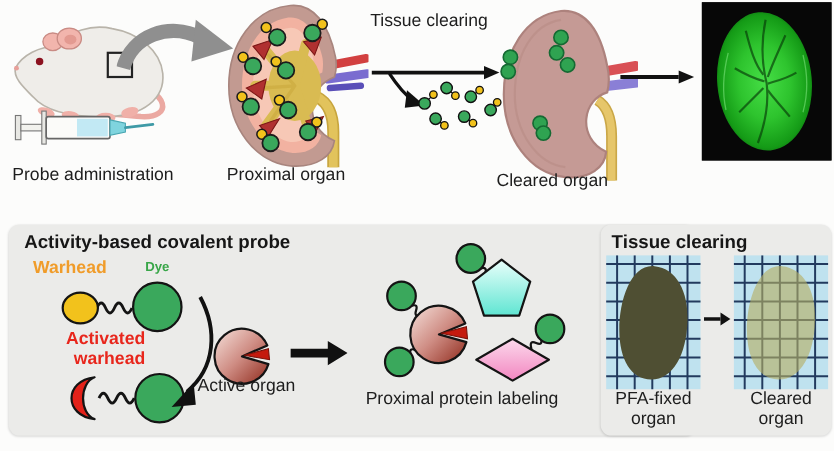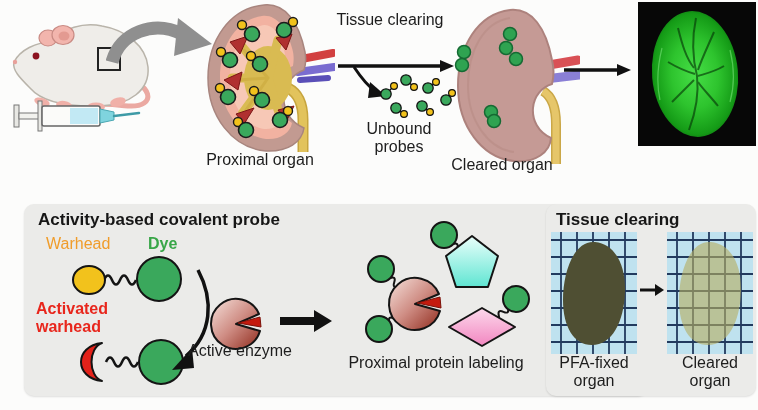--- a/index.html
+++ b/index.html
@@ -16,23 +16,23 @@
     font-size:16px;line-height:1.12;color:#1d1d1d;font-weight:500;
   }
   .panel{
     position:absolute;background:#ebebe9;border-radius:10px;
     box-shadow:0 1px 2px rgba(0,0,0,0.12);
   }
   .panel-title{
     position:absolute;font-size:17px;font-weight:bold;color:#161616;
     white-space:nowrap;
   }
-  .warhead-lbl{position:absolute;font-size:16px;font-weight:normal;color:#f09c2a;}
-  .dye-lbl{position:absolute;font-size:16px;font-weight:bold;color:#38a648;}
-  .activated-lbl{position:absolute;font-size:16px;font-weight:bold;color:#e8261c;text-align:left;line-height:1.1;}
+  .warhead-lbl{position:absolute;font-size:16px;font-weight:bold;color:#f09c2a;}
+  .dye-lbl{position:absolute;font-size:12px;font-weight:bold;color:#38a648;}
+  .activated-lbl{position:absolute;font-size:16px;font-weight:bold;color:#e8261c;text-align:right;line-height:1.1;}
   .fluo-box{position:absolute;background:#070707;}
   svg{display:block;}
 </style>
 </head>
 <body>
 
 <div class="figure">
 
   <div class="abs" style="left:6px;top:12px;">
     <svg width="158" height="110" viewBox="0 0 158 110">
@@ -214,26 +214,26 @@
         <path d="M34,100 C42,92 50,84 56,78"></path>
         <path d="M80,104 C72,94 64,86 60,80"></path>
       </g>
       <g stroke="#8df08d" stroke-width="1.2" fill="none" opacity="0.5">
         <path d="M24,46 C20,62 18,80 22,98"></path>
         <path d="M92,48 C96,64 97,82 92,100"></path>
       </g>
     </svg>
   </div>
 
+  <div class="lbl" style="left:2px;top:151px;width:165px;">Probe administration</div>
   <div class="lbl" style="left:190px;top:151px;width:140px;">Proximal organ</div>
   <div class="lbl" style="left:334px;top:11px;width:112px;">Tissue clearing</div>
-  <div class="lbl" style="left:340px;top:120px;width:118px;">Unbound probes</div>
   <div class="lbl" style="left:448px;top:156px;width:108px;">Cleared organ</div>
 
-  <div class="panel" style="left:24px;top:204px;width:624px;height:192px;">
+  <div class="panel" style="left:8px;top:204px;width:624px;height:192px;">
 
     <div class="panel-title" style="left:14px;top:6px;">Activity-based covalent probe</div>
     <div class="warhead-lbl" style="left:22px;top:31px;">Warhead</div>
     <div class="dye-lbl" style="left:124px;top:31px;">Dye</div>
 
     <div class="abs" style="left:46px;top:50px;">
       <svg width="115" height="52" viewBox="0 0 115 52">
         <path d="M34,26 q4,-9 8,0 q4,9 8,0 q4,-9 8,0 q4,9 8,0" fill="none" stroke="#141414" stroke-width="2.6"></path>
         <ellipse cx="19" cy="26" rx="16" ry="14" fill="#f2c21c" stroke="#141414" stroke-width="2"></ellipse>
         <circle cx="89" cy="25" r="22" fill="#3aa85c" stroke="#141414" stroke-width="2"></circle>
@@ -264,21 +264,21 @@
             <stop offset="0%" stop-color="#f6e2dc"></stop>
             <stop offset="50%" stop-color="#cf8d84"></stop>
             <stop offset="100%" stop-color="#8f2a1c"></stop>
           </linearGradient>
         </defs>
         <path d="M28,30 L51,20 A25,25 0 1 0 52,37 Z" fill="url(#enz1)" stroke="#141414" stroke-width="2" stroke-linejoin="round"></path>
         <polygon points="30,29 52,23 53,33" fill="#c41a0e" stroke="#7a120a" stroke-width="1"></polygon>
       </svg>
     </div>
 
-    <div class="lbl" style="left:160px;top:138px;width:112px;">Active enzyme</div>
+    <div class="lbl" style="left:160px;top:138px;width:112px;">Active organ</div>
 
     <div class="abs" style="left:256px;top:104px;">
       <svg width="52" height="26" viewBox="0 0 52 26">
         <polygon points="0,9 34,9 34,2 52,13 34,24 34,17 0,17" fill="#111"></polygon>
       </svg>
     </div>
 
     <div class="abs" style="left:316px;top:8px;">
       <svg width="204" height="146" viewBox="0 0 204 146">
         <defs>

